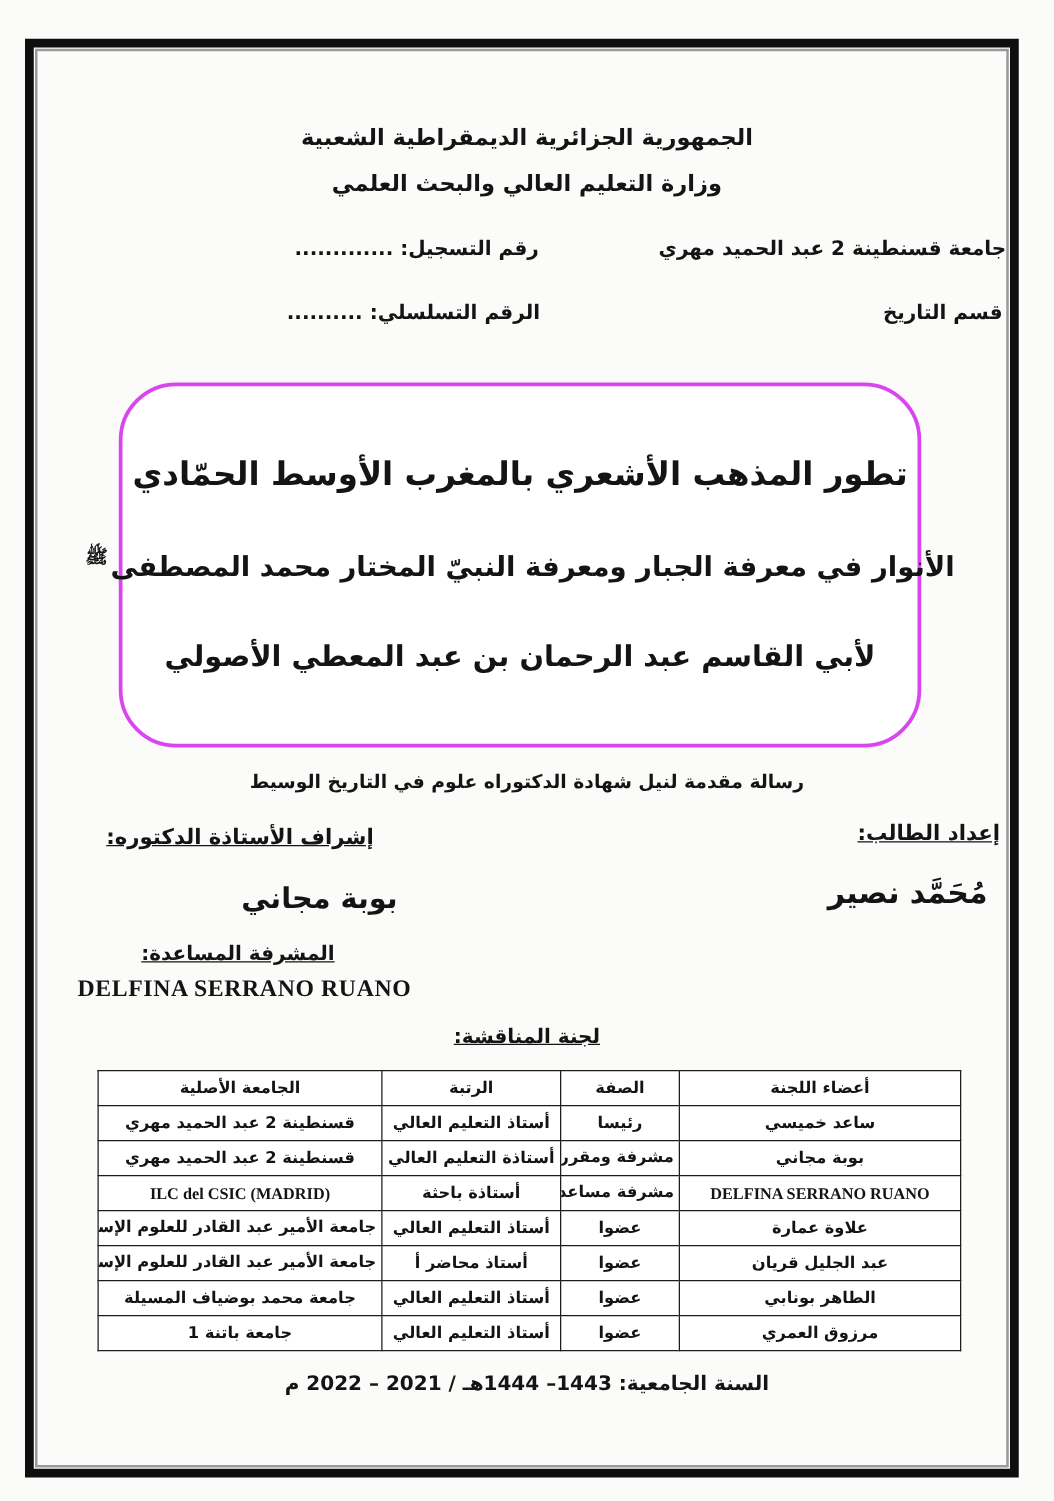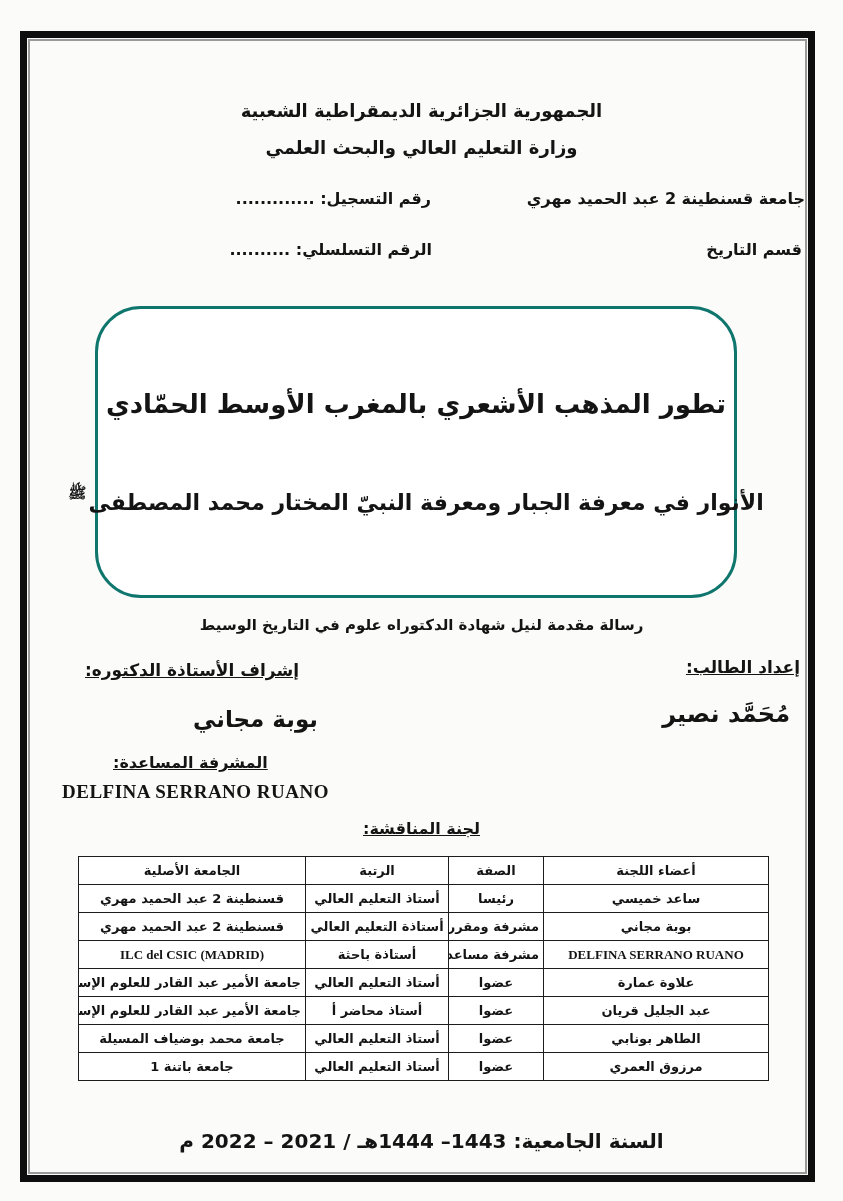--- a/index.html
+++ b/index.html
@@ -21,21 +21,21 @@
   }
   .frame-inner{
     position:absolute;inset:1px;border:2px solid #9a9a9a;
   }
 
   .hdr{font-size:18px;font-weight:bold;}
   .meta{font-size:16px;font-weight:bold;white-space:nowrap;}
 
   .title-box{
     left:95px;top:306px;width:642px;height:292px;
-    border:3px solid #0f766e;border-radius:46px;
+    border:3px solid #d946ef;border-radius:46px;
     display:flex;flex-direction:column;justify-content:space-evenly;
     align-items:center;padding:10px 24px;box-sizing:border-box;
     background:#fff;
   }
   .callig{font-weight:bold;white-space:nowrap;}
   .t1{font-size:26px;}
   .t2{font-size:24px;}
   .t3{font-size:22px;display:flex;align-items:flex-start;gap:2px;direction:rtl;}
   .t4{font-size:23px;}
   .t5{font-size:14px;font-weight:bold;}
@@ -48,21 +48,21 @@
   .latin{font-family:"Liberation Serif",serif;}
 
   table.committee{
     border-collapse:collapse;table-layout:fixed;
     font-size:13px;font-weight:bold;background:#fff;
   }
   table.committee td,table.committee th{
     border:1.5px solid #1c1c1c;height:27px;text-align:center;
     vertical-align:middle;padding:0 4px;overflow:hidden;white-space:nowrap;
   }
-  .footer{font-size:20px;font-weight:bold;margin-top:32px;}
+  .footer{font-size:16px;font-weight:bold;}
 </style>
 </head>
 <body>
 
 <div class="abs page-frame">
   <div class="frame-inner"></div>
 </div>
 
 <div class="abs center hdr rtl" style="top:84px;margin-top:16px;">الجمهورية الجزائرية الديمقراطية الشعبية</div>
 <div class="abs center hdr rtl" style="top:137px;">وزارة التعليم العالي والبحث العلمي</div>
@@ -72,20 +72,21 @@
 
 <div class="abs meta rtl" style="top:240px;right:41px;">قسم التاريخ</div>
 <div class="abs meta rtl" style="top:240px;left:222px;width:210px;">الرقم التسلسلي: ..........</div>
 
 <div class="abs title-box">
   <div class="callig t1 rtl">تطور المذهب الأشعري بالمغرب الأوسط الحمّادي</div>
   <div class="callig t3">
     <span>الأنوار في معرفة الجبار ومعرفة النبيّ المختار محمد المصطفى</span>
     <span class="pbuh">ﷺ</span>
   </div>
+  <div class="callig t4 rtl">لأبي القاسم عبد الرحمان بن عبد المعطي الأصولي</div>
 </div>
 
 <div class="abs center statement rtl" style="top:616px;">رسالة مقدمة لنيل شهادة الدكتوراه علوم في التاريخ الوسيط</div>
 
 <div class="abs lbl rtl" style="top:657px;right:43px;">إعداد الطالب:</div>
 <div class="abs name-ar rtl" style="top:700px;right:53px;">مُحَمَّد نصير</div>
 
 <div class="abs lbl rtl" style="top:660px;left:85px;">إشراف الأستاذة الدكتوره:</div>
 <div class="abs name-ar rtl" style="top:706px;left:193px;font-size:23px;">بوبة مجاني</div>
 <div class="abs lbl rtl" style="top:753px;left:113px;font-size:16px;">المشرفة المساعدة:</div>

